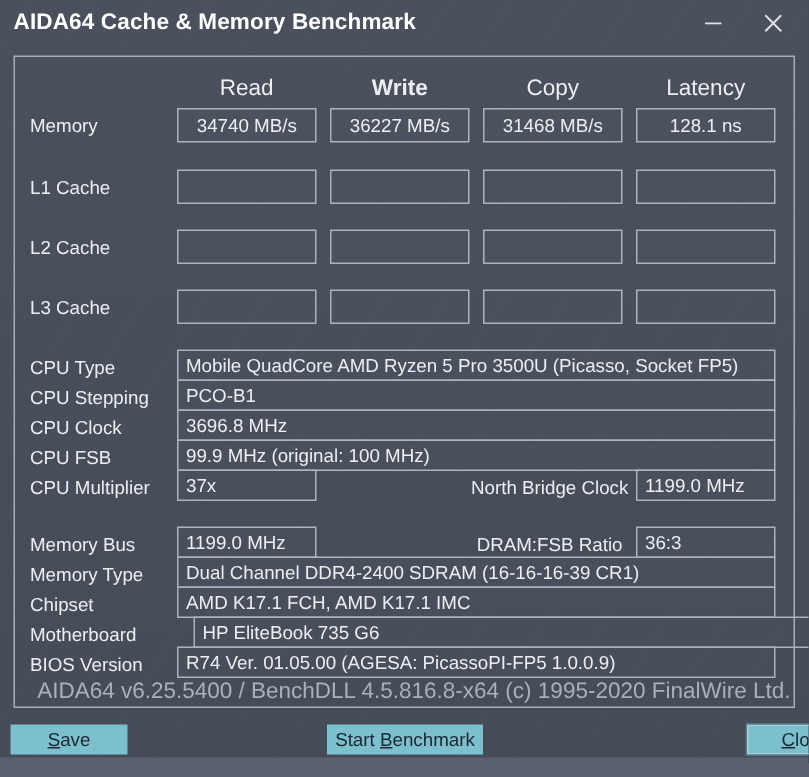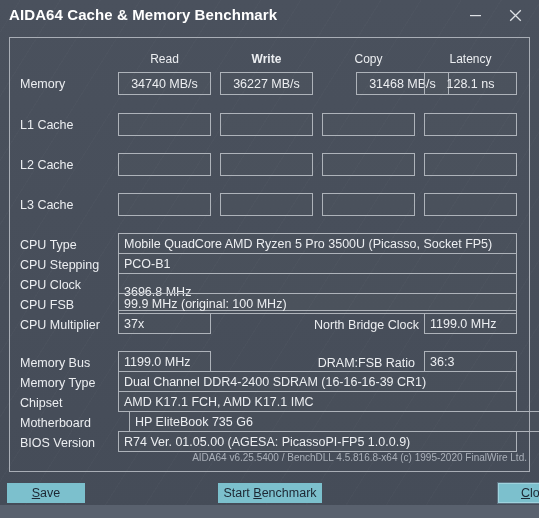--- a/index.html
+++ b/index.html
@@ -71,21 +71,21 @@
   
   .lbl {
     position: absolute;
     font-size: 12.5px;
     color: #eceef1;
     white-space: nowrap;
     line-height: 16px;
   }
   .col-head {
     position: absolute;
-    font-size: 12px;
+    font-size: 15px;
     color: #eceef1;
     text-align: center;
     white-space: nowrap;
     line-height: 16px;
   }
 
   
   .field {
     position: absolute;
     border: 1px solid #aeb3ba;
@@ -99,21 +99,21 @@
     overflow: hidden;
   }
   .field.center { justify-content: center; }
   .field.left { justify-content: flex-start; padding-left: 5px; }
 
   
   .credit {
     position: absolute;
     right: 12px;
     top: 452px;
-    font-size: 10px;
+    font-size: 15px;
     color: #aab0b9;
     white-space: nowrap;
   }
 
   
   .btm-strip {
     position: absolute;
     left: 0; top: 505px;
     width: 539px; height: 13px;
     background: #59616e;
@@ -165,21 +165,21 @@
   <div class="panel"></div>
 
   <div class="col-head" style="left:118px; top:51px; width:93px;">Read</div>
   <div class="col-head" style="left:220px; top:51px; width:93px;font-weight:bold;">Write</div>
   <div class="col-head" style="left:322px; top:51px; width:93px;">Copy</div>
   <div class="col-head" style="left:424px; top:51px; width:93px;">Latency</div>
 
   <div class="lbl" style="left:20px; top:76px;">Memory</div>
   <div class="field center" style="left:118px; top:72px; width:93px; height:23px;">34740 MB/s</div>
   <div class="field center" style="left:220px; top:72px; width:93px; height:23px;">36227 MB/s</div>
-  <div class="field center" style="left:322px; top:72px; width:93px; height:23px;margin-left:34px;">31468 MB/s</div>
+  <div class="field center" style="left:322px; top:72px; width:93px; height:23px;">31468 MB/s</div>
   <div class="field center" style="left:424px; top:72px; width:93px; height:23px;">128.1 ns</div>
 
   <div class="lbl" style="left:20px; top:117px;">L1 Cache</div>
   <div class="field center" style="left:118px; top:113px; width:93px; height:23px;"></div>
   <div class="field center" style="left:220px; top:113px; width:93px; height:23px;"></div>
   <div class="field center" style="left:322px; top:113px; width:93px; height:23px;"></div>
   <div class="field center" style="left:424px; top:113px; width:93px; height:23px;"></div>
 
   <div class="lbl" style="left:20px; top:157px;">L2 Cache</div>
   <div class="field center" style="left:118px; top:153px; width:93px; height:23px;"></div>
@@ -193,21 +193,21 @@
   <div class="field center" style="left:322px; top:193px; width:93px; height:23px;"></div>
   <div class="field center" style="left:424px; top:193px; width:93px; height:23px;"></div>
 
   <div class="lbl" style="left:20px; top:237px;">CPU Type</div>
   <div class="field left" style="left:118px; top:233px; width:399px; height:21px;">Mobile QuadCore AMD Ryzen 5 Pro 3500U  (Picasso, Socket FP5)</div>
 
   <div class="lbl" style="left:20px; top:257px;">CPU Stepping</div>
   <div class="field left" style="left:118px; top:253px; width:399px; height:21px;">PCO-B1</div>
 
   <div class="lbl" style="left:20px; top:277px;">CPU Clock</div>
-  <div class="field left" style="left:118px; top:273px; width:399px; height:38px;">3696.8 MHz</div>
+  <div class="field left" style="left:118px; top:273px; width:399px; height:21px;">3696.8 MHz</div>
 
   <div class="lbl" style="left:20px; top:297px;">CPU FSB</div>
   <div class="field left" style="left:118px; top:293px; width:399px; height:21px;">99.9 MHz  (original: 100 MHz)</div>
 
   <div class="lbl" style="left:20px; top:317px;">CPU Multiplier</div>
   <div class="field left" style="left:118px; top:313px; width:93px; height:21px;">37x</div>
   <div class="lbl" style="left:314px; top:317px; width:101px; text-align:center;">North Bridge Clock</div>
   <div class="field left" style="left:424px; top:313px; width:93px; height:21px;">1199.0 MHz</div>
 
   <div class="lbl" style="left:20px; top:355px;">Memory Bus</div>

